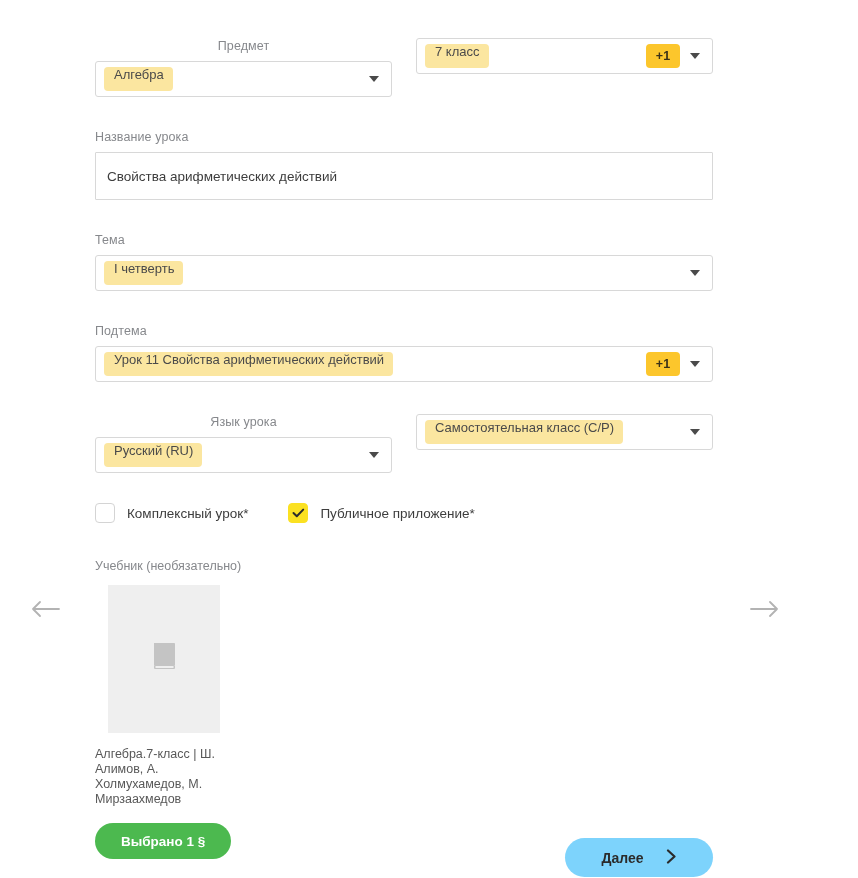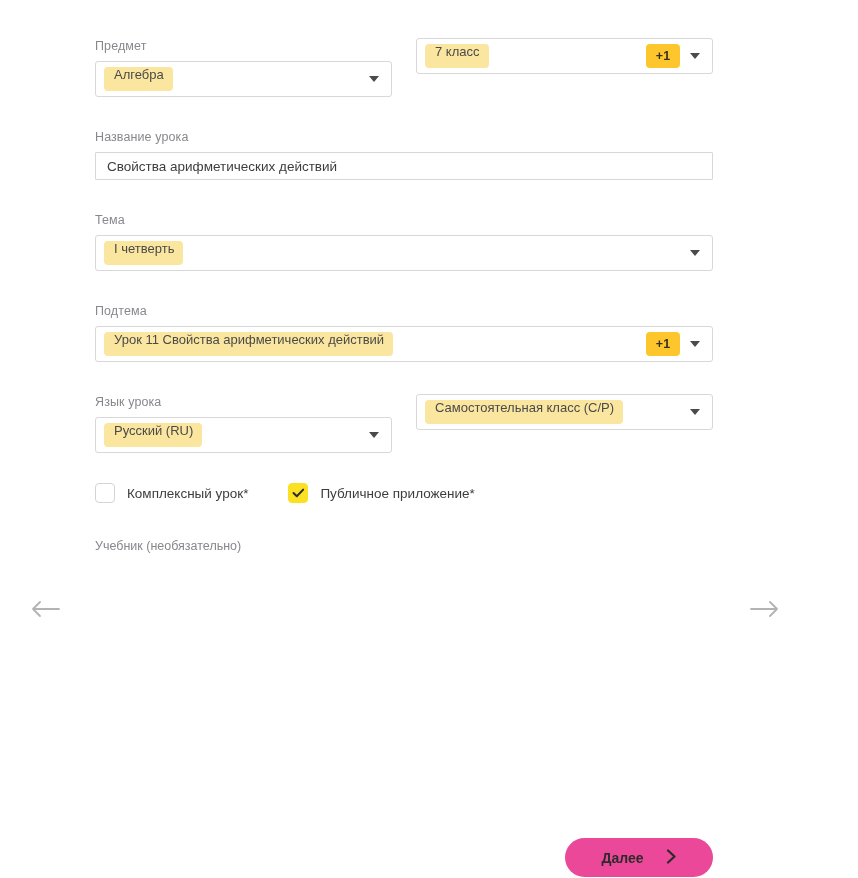--- a/index.html
+++ b/index.html
@@ -39,20 +39,21 @@
   
   .form {
     position: absolute;
     left: 95px;
     top: 38px;
     width: 618px;
   }
   .row {
     display: flex;
     gap: 24px;
+    text-align: center;
   }
   .col { width: 297px; }
   .col-full { width: 618px; }
 
   .field { margin-bottom: 0; }
   .field-label {
     font-size: 12.5px;
     color: #86888c;
     line-height: 16px;
     margin-bottom: 7px;
@@ -66,21 +67,21 @@
     border-radius: 3px;
     background: #ffffff;
     display: flex;
     align-items: center;
     padding: 0 8px;
     cursor: pointer;
   }
 
   .text-input {
     width: 100%;
-    height: 28px;
+    height: 48px;
     border: 1px solid #d8d8d8;
     border-radius: 1px;
     background: #fff;
     font-family: "Liberation Sans", sans-serif;
     font-size: 13.5px;
     color: #3d3d3d;
     padding: 8px 11px;
     outline: none;
   }
 
@@ -217,21 +218,21 @@
     left: 565px;
     top: 838px;
   }
   .next-btn {
     display: inline-flex;
     align-items: center;
     justify-content: center;
     gap: 22px;
     width: 148px;
     height: 39px;
-    background: #ec4899;
+    background: #7dd3fc;
     color: #2b2b2b;
     font-size: 14px;
     font-weight: bold;
     border: none;
     border-radius: 20px;
     cursor: pointer;
     font-family: "Liberation Sans", sans-serif;
   }
   .next-btn .next-chevron { display: block; }
 </style>
@@ -358,20 +359,33 @@
               <path d="M1.5 5L4.8 8.2L11.2 1.6" stroke="#2b2b2b" stroke-width="2" stroke-linecap="round" stroke-linejoin="round"></path>
             </svg>
           </span>
         </span>
         <span class="check-label">Публичное приложение*</span>
       </label>
     </div>
 
     <div class="textbook">
       <div class="tb-label">Учебник (необязательно)</div>
+      <div class="tb-card">
+        <div class="tb-thumb">
+          <span>
+            <svg width="26" height="30" viewBox="0 0 26 30" fill="none">
+              <path d="M3 1H23C23.55 1 24 1.45 24 2V23H4C3.45 23 3 23.45 3 24V1Z" fill="#c4c4c4"></path>
+              <rect x="3" y="23" width="21" height="4" rx="1" fill="#c4c4c4"></rect>
+              <rect x="4.5" y="24" width="18" height="2" fill="#efefef"></rect>
+            </svg>
+          </span>
+        </div>
+        <div class="tb-title">Алгебра.7-класс | Ш. Алимов, А. Холмухамедов, М. Мирзаахмедов</div>
+        <button class="tb-btn">Выбрано 1 §</button>
+      </div>
     </div>
 
   </div>
 
   <div class="next-wrap">
     <button class="next-btn">
       <span>Далее</span>
       <span class="next-chevron">
         <svg width="11" height="15" viewBox="0 0 11 15" fill="none">
           <path d="M2 1.5L8.5 7.5L2 13.5" stroke="#2b2b2b" stroke-width="2.2" stroke-linecap="round" stroke-linejoin="round"></path>

